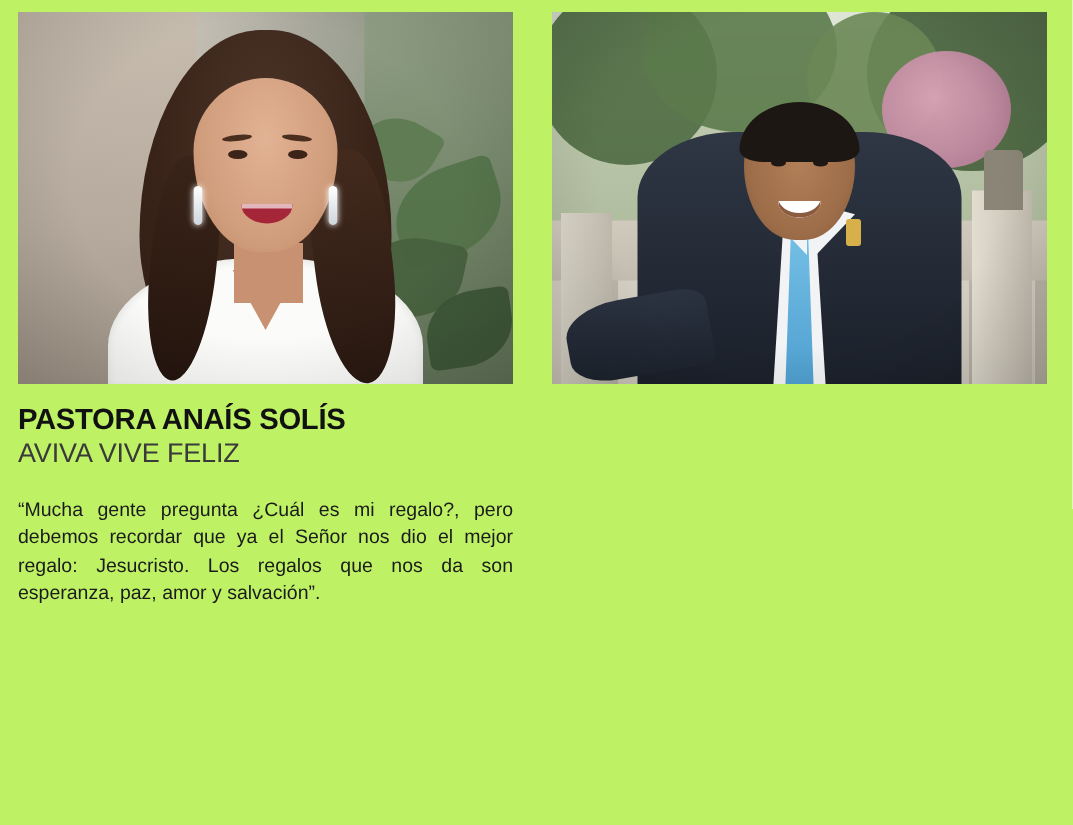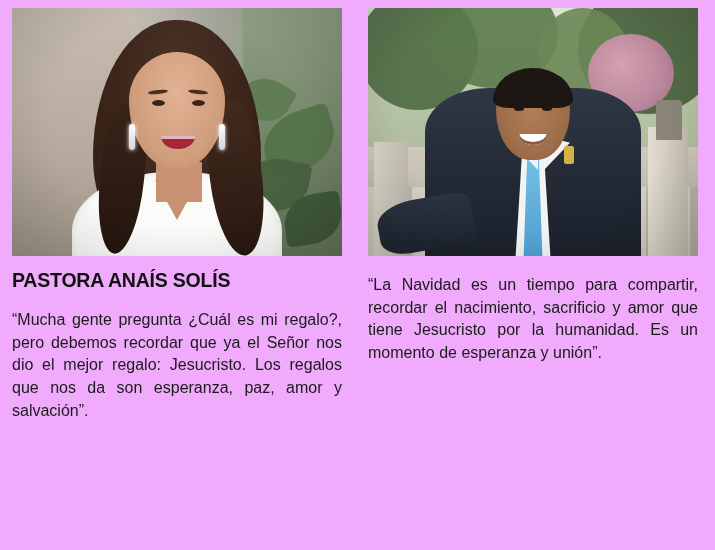--- a/index.html
+++ b/index.html
@@ -10,21 +10,21 @@
   body {
     width: 715px;
     height: 550px;
     font-family: "Liberation Sans", sans-serif;
     overflow: hidden;
   }
   .page {
     position: relative;
     width: 715px;
     height: 550px;
-    background: #f0abfc;
+    background: #bef264;
   }
   .columns {
     display: flex;
     gap: 26px;
     padding: 8px 12px 0 12px;
     box-sizing: border-box;
   }
   .col {
     width: 330px;
     box-sizing: border-box;
@@ -285,21 +285,21 @@
     font-weight: normal;
     font-size: 18px;
     letter-spacing: -0.1px;
     color: #3a3a3a;
     margin-top: 2px;
     line-height: 1.1;
     white-space: nowrap;
   }
   .quote {
     font-family: "Liberation Sans", sans-serif;
-    font-size: 16px;
+    font-size: 13px;
     color: #1b1b1b;
     line-height: 1.42;
     margin-top: 18px;
     text-align: justify;
     text-justify: inter-word;
     hyphens: manual;
   }
   .col2 .name, .col2 .org { letter-spacing: -0.3px; }
 </style>
 </head>
@@ -327,20 +327,21 @@
         <div class="p1-brow l"></div>
         <div class="p1-brow r"></div>
         <div class="p1-eye l"></div>
         <div class="p1-eye r"></div>
         <div class="p1-mouth"></div>
         <div class="p1-earring l"></div>
         <div class="p1-earring r"></div>
         <div class="p1-vig"></div>
       </div>
       <div class="name">PASTORA ANAÍS SOLÍS</div>
+      <div class="org">AVIVA VIVE FELIZ</div>
       <div class="quote">“Mucha gente pregunta ¿Cuál es mi regalo?, pero debemos recordar que ya el Señor nos dio el mejor regalo: Jesucristo. Los regalos que nos da son esperanza, paz, amor y salvación”.</div>
     </div>
 
     <div class="col col2">
       <div class="photo">
         <div class="p2-bg"></div>
         <div class="p2-sky"></div>
         <div class="p2-tree t1"></div>
         <div class="p2-tree t2"></div>
         <div class="p2-tree t3"></div>
@@ -359,17 +360,16 @@
         <div class="p2-collarR"></div>
         <div class="p2-badge"></div>
         <div class="p2-neck"></div>
         <div class="p2-head"></div>
         <div class="p2-hair"></div>
         <div class="p2-eye l"></div>
         <div class="p2-eye r"></div>
         <div class="p2-smile"></div>
         <div class="p2-vig"></div>
       </div>
-      <div class="quote">“La Navidad es un tiempo para compartir, recordar el nacimiento, sacrificio y amor que tiene Jesucristo por la humanidad. Es un momento de esperanza y unión”.</div>
     </div>
 
   </div>
 </div>
 
 </body></html>

